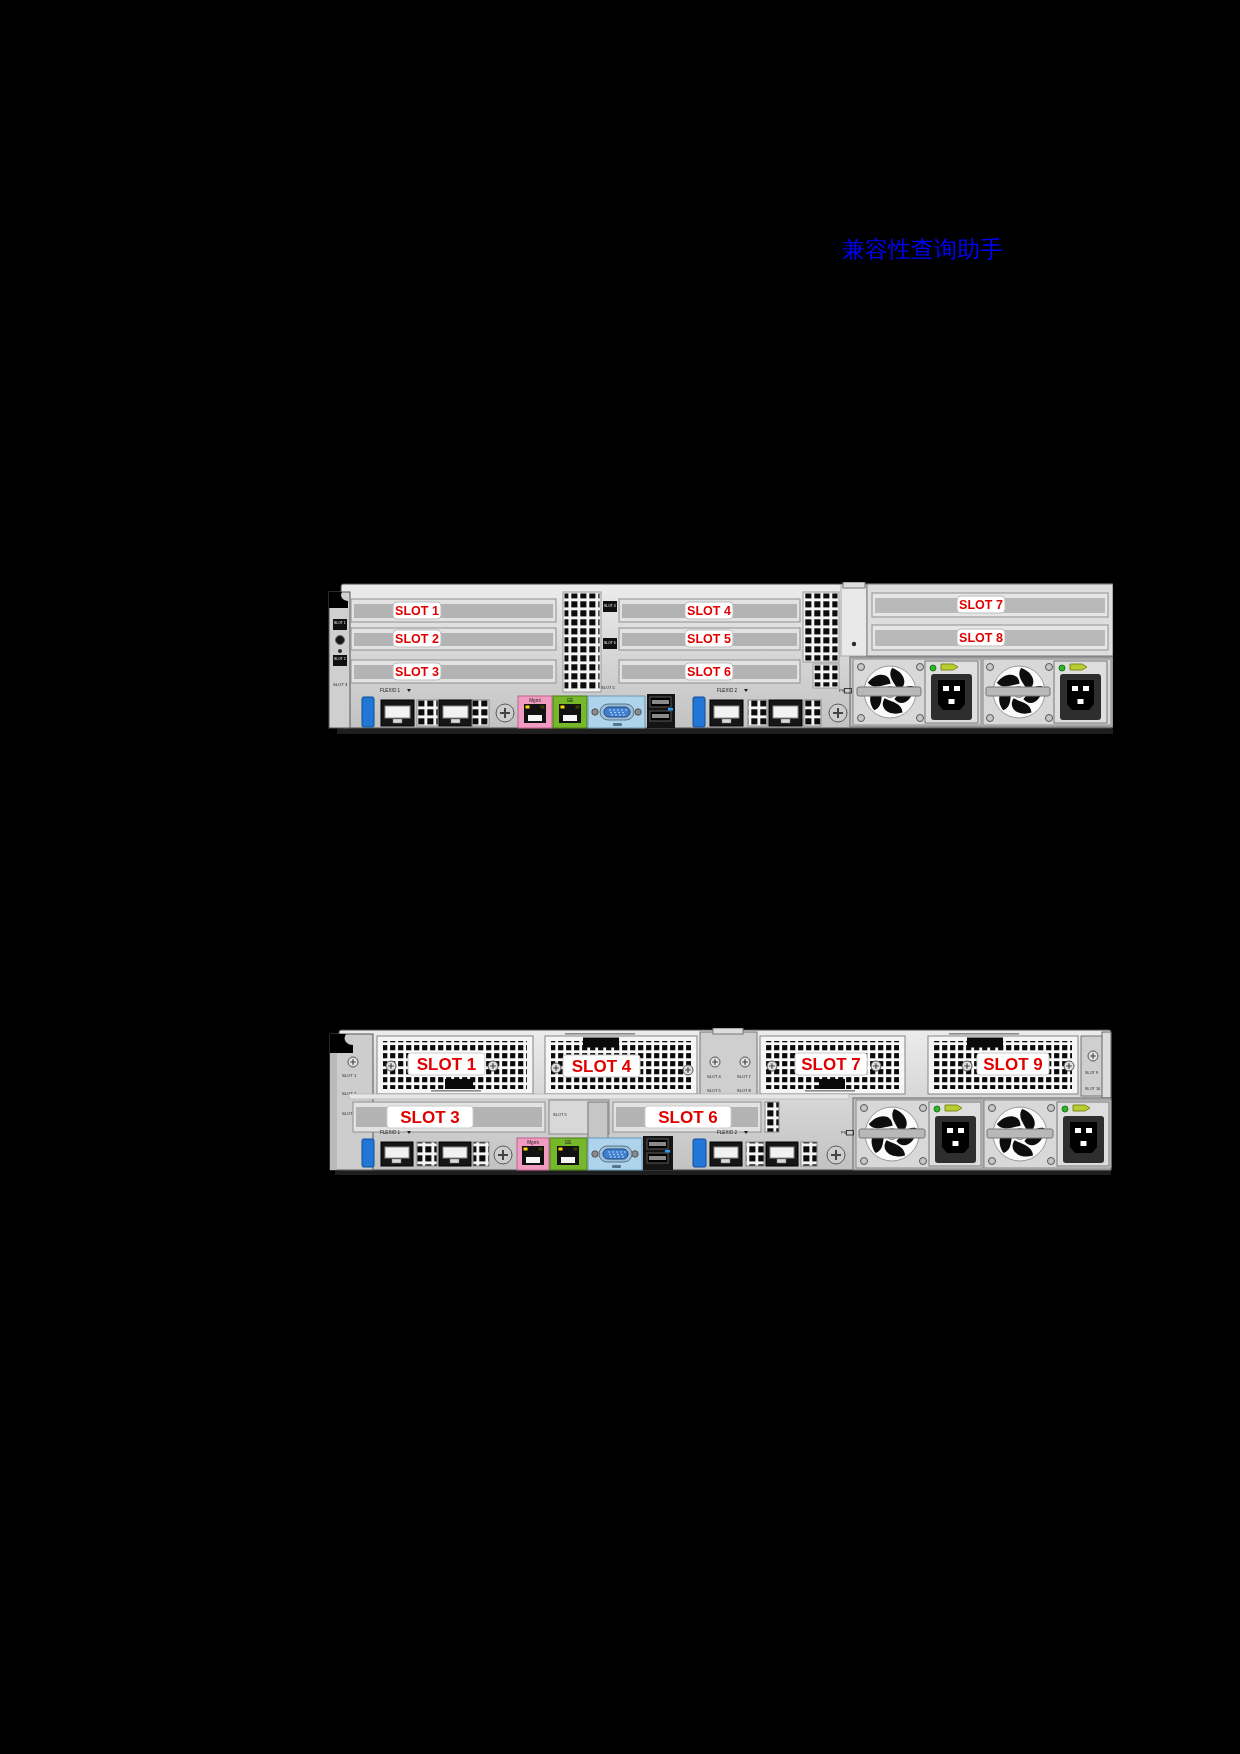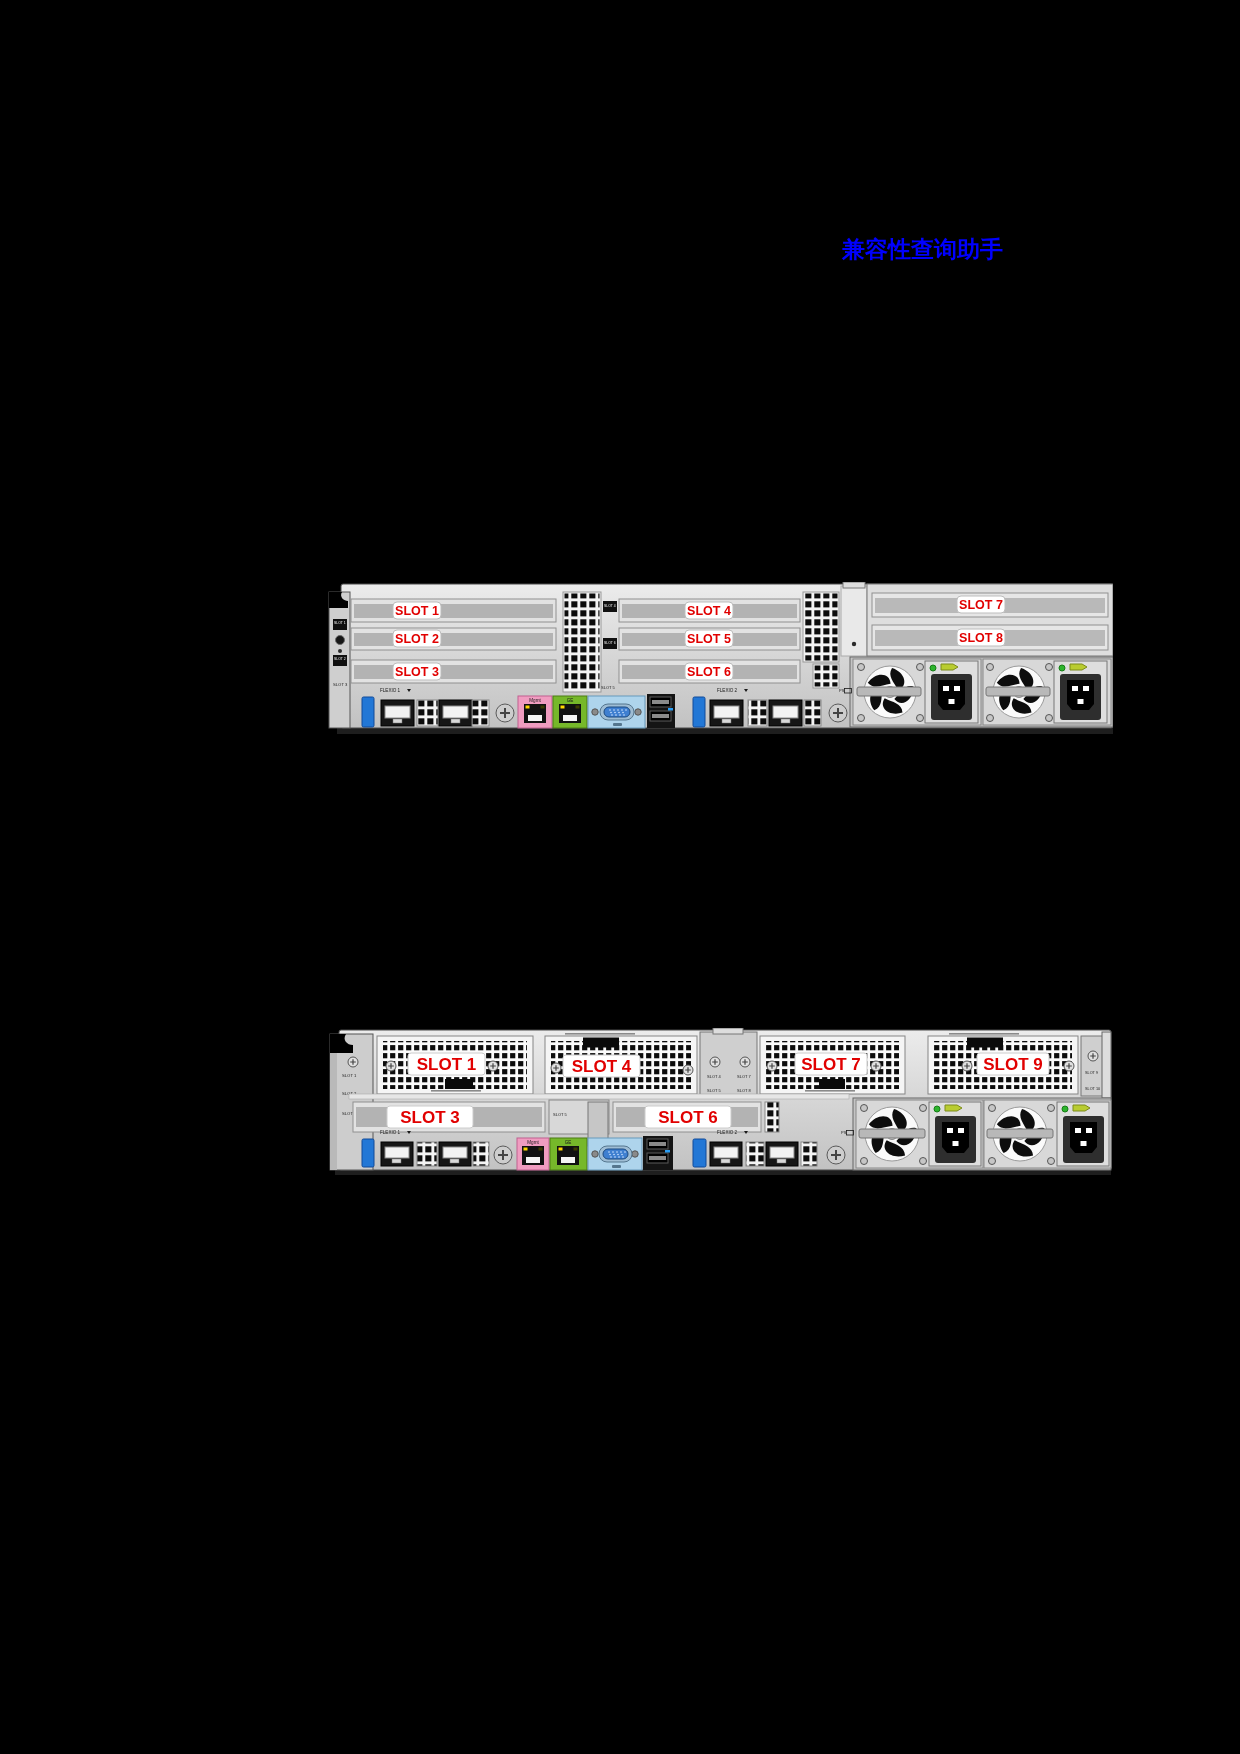--- a/index.html
+++ b/index.html
@@ -3,21 +3,21 @@
 <meta charset="utf-8">
 <style>
   html,body{margin:0;padding:0;}
   body{
     width:1240px;height:1754px;position:relative;
     background:#000000;overflow:hidden;
     font-family:"DejaVu Sans","Liberation Sans",sans-serif;
   }
   .doc-link{
     position:absolute;left:842px;top:234px;
-    font-size:23px;font-weight:bold;color:#0000ff;
+    font-size:23px;font-weight:normal;color:#0000ff;
     letter-spacing:0px;cursor:pointer;white-space:nowrap;
     font-family:"DejaVu Sans","Liberation Sans",sans-serif;
   }
   .diagram{position:absolute;}
   #diagram1{left:327px;top:582px;}
   #diagram2{left:325px;top:1028px;}
   svg text{font-family:"Liberation Sans","DejaVu Sans",sans-serif;}
   .redlbl{fill:#e10000;font-weight:bold;}
   .micro{fill:#1a1a1a;}
   .microw{fill:#ffffff;}

